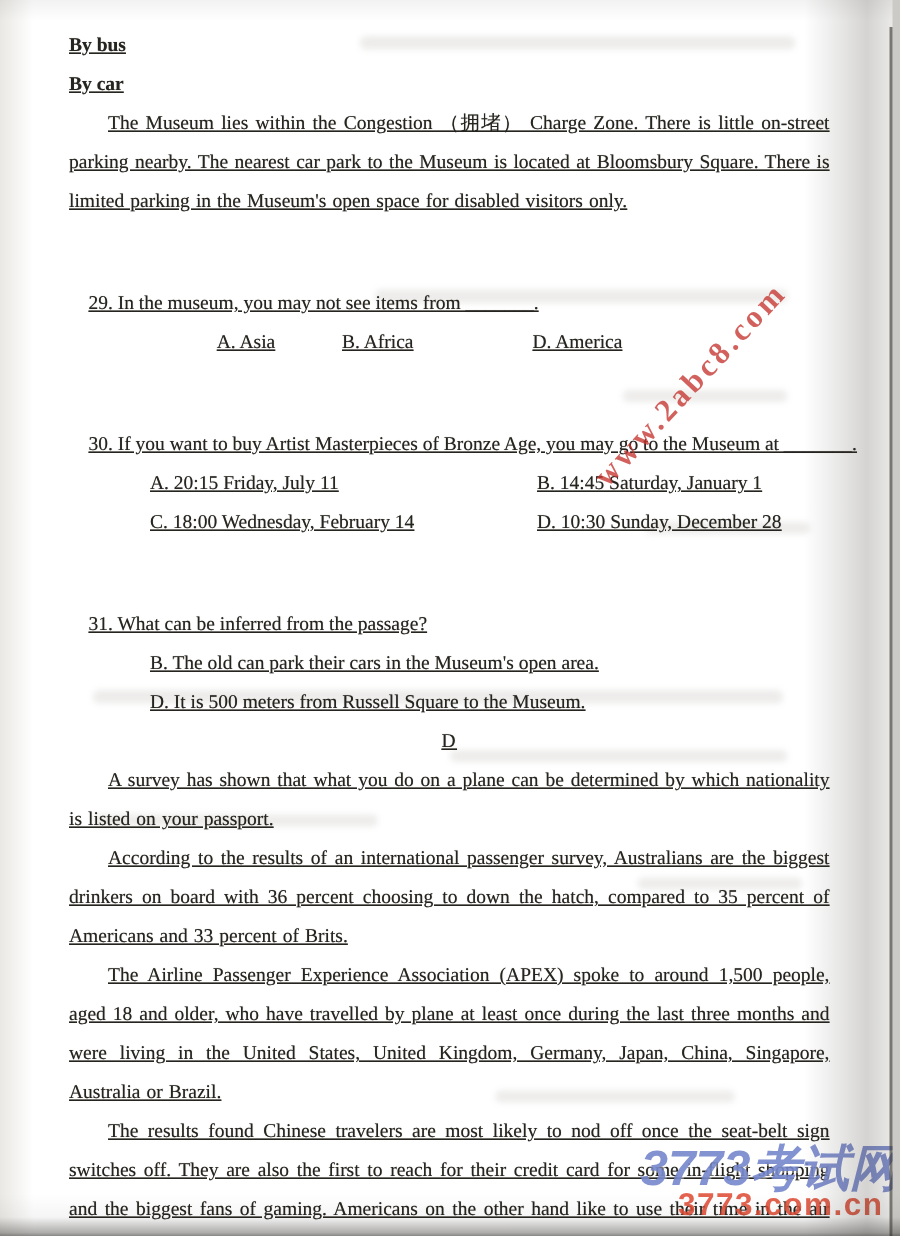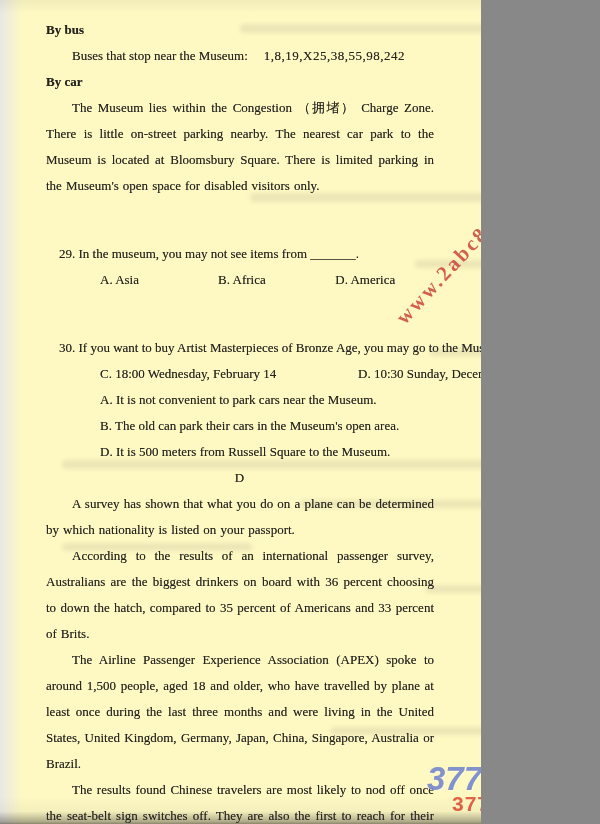--- a/index.html
+++ b/index.html
@@ -1,22 +1,23 @@
 <!DOCTYPE html>
 <html><head>
 <meta charset="utf-8">
 <style>
   html,body{margin:0;padding:0;background:#888;}
   .page{
     position:relative;
-    width:481px;height:824px;
+    width:600px;height:824px;
     overflow:hidden;
     font-family:"Liberation Serif","DejaVu Serif",serif;
     color:#26241f;
-    background:#fef9c3;
+    background:#ffffff;
+    text-decoration:underline;
   }
   
   .shade-left{position:absolute;left:0;top:0;width:22px;height:100%;
     background:linear-gradient(90deg,#e9e8e4,rgba(233,232,228,0));}
   .shade-right{position:absolute;left:536px;top:0;width:60px;height:100%;
     background:linear-gradient(90deg,rgba(0,0,0,0) 0%,rgba(60,56,48,0.10) 35%,rgba(60,56,48,0.22) 70%,rgba(60,56,48,0.10) 100%);}
   .edge-line{position:absolute;left:593px;top:18px;width:2px;height:806px;
     background:rgba(62,58,50,0.65);}
   .edge-right-paper{position:absolute;left:595px;top:0;width:5px;height:100%;
     background:#cbcac6;}
@@ -34,21 +35,21 @@
     font-size:13px;
     line-height:26px;
     text-shadow:0 0 0.5px rgba(38,36,30,0.55);
   }
   .h-bold{font-weight:bold;}
   .bus-line{padding-left:26px;white-space:nowrap;}
   .bus-line .nums{margin-left:16px;letter-spacing:0.5px;}
   .para{margin:0;text-align:justify;text-indent:26px;word-spacing:0.06em;}
   .q-stem{padding-left:13px;white-space:nowrap;margin-top:42px;}
   .opt-row4{display:flex;padding-left:54px;white-space:nowrap;}
-  .opt-row4 span:nth-child(1){width:128px;}
+  .opt-row4 span:nth-child(1){width:128px;text-align:center;}
   .opt-row4 span:nth-child(2){width:127px;}
   .opt-row4 span:nth-child(3){width:107px;}
   .opt-grid2{display:grid;grid-template-columns:258px 1fr;padding-left:54px;white-space:nowrap;}
   .opt-col{padding-left:54px;white-space:nowrap;}
   .sec-label{text-align:center;letter-spacing:1px;}
   .last-line{margin:0;text-indent:26px;white-space:nowrap;}
   .footer-line{text-align:center;font-size:13.5px;}
 
   
   .wm-diag{
@@ -94,42 +95,43 @@
   <div class="ghost" style="left:62px;top:460px;width:460px;height:9px;"></div>
   <div class="ghost" style="left:300px;top:500px;width:225px;height:8px;"></div>
   <div class="ghost" style="left:62px;top:543px;width:190px;height:8px;"></div>
   <div class="ghost" style="left:425px;top:585px;width:110px;height:8px;"></div>
   <div class="ghost" style="left:330px;top:727px;width:160px;height:8px;"></div>
 
   <div class="content">
 
     <div class="h-bold">By bus</div>
 
-    <div class="bus-line">
-      <span>Buses that stop near the Museum:</span><span class="nums">1,8,19,X25,38,55,98,242</span>
-    </div>
 
     <div class="h-bold">By car</div>
 
     <p class="para">The Museum lies within the Congestion （拥堵） Charge Zone. There is little on-street parking nearby. The nearest car park to the Museum is located at Bloomsbury Square. There is limited parking in the Museum's open space for disabled visitors only.</p>
 
     <div class="q-stem">29. In the museum, you may not see items from _______.</div>
     <div class="opt-row4">
       <span>A. Asia</span>
       <span>B. Africa</span>
       <span>D. America</span>
     </div>
 
     <div class="q-stem">30. If you want to buy Artist Masterpieces of Bronze Age, you may go to the Museum at _______.</div>
     <div class="opt-grid2">
+      <span>A. 20:15 Friday, July 11</span>
+      <span>B. 14:45 Saturday, January 1</span>
+    </div>
+    <div class="opt-grid2">
       <span>C. 18:00 Wednesday, February 14</span>
       <span>D. 10:30 Sunday, December 28</span>
     </div>
 
-    <div class="opt-col">A. It is not convenient to park cars near the Museum.</div>
+    <div class="q-stem">31. What can be inferred from the passage?</div>
     <div class="opt-col">B. The old can park their cars in the Museum's open area.</div>
     <div class="opt-col">D. It is 500 meters from Russell Square to the Museum.</div>
 
     <div class="sec-label">D</div>
 
     <p class="para">A survey has shown that what you do on a plane can be determined by which nationality is listed on your passport.</p>
     <p class="para">According to the results of an international passenger survey, Australians are the biggest drinkers on board with 36 percent choosing to down the hatch, compared to 35 percent of Americans and 33 percent of Brits.</p>
     <p class="para">The Airline Passenger Experience Association (APEX) spoke to around 1,500 people, aged 18 and older, who have travelled by plane at least once during the last three months and were living in the United States, United Kingdom, Germany, Japan, China, Singapore, Australia or Brazil.</p>
     <p class="para">The results found Chinese travelers are most likely to nod off once the seat-belt sign switches off. They are also the first to reach for their credit card for some in-flight shopping and the biggest fans of gaming. Americans on the other hand like to use their time in the air more productively-when not drinking-choosing to work while flying at 35,000 feet.</p>
     <p class="last-line">Meanwhile, Brits and Germans are the best at making chat with random strangers — spending 50</p>

